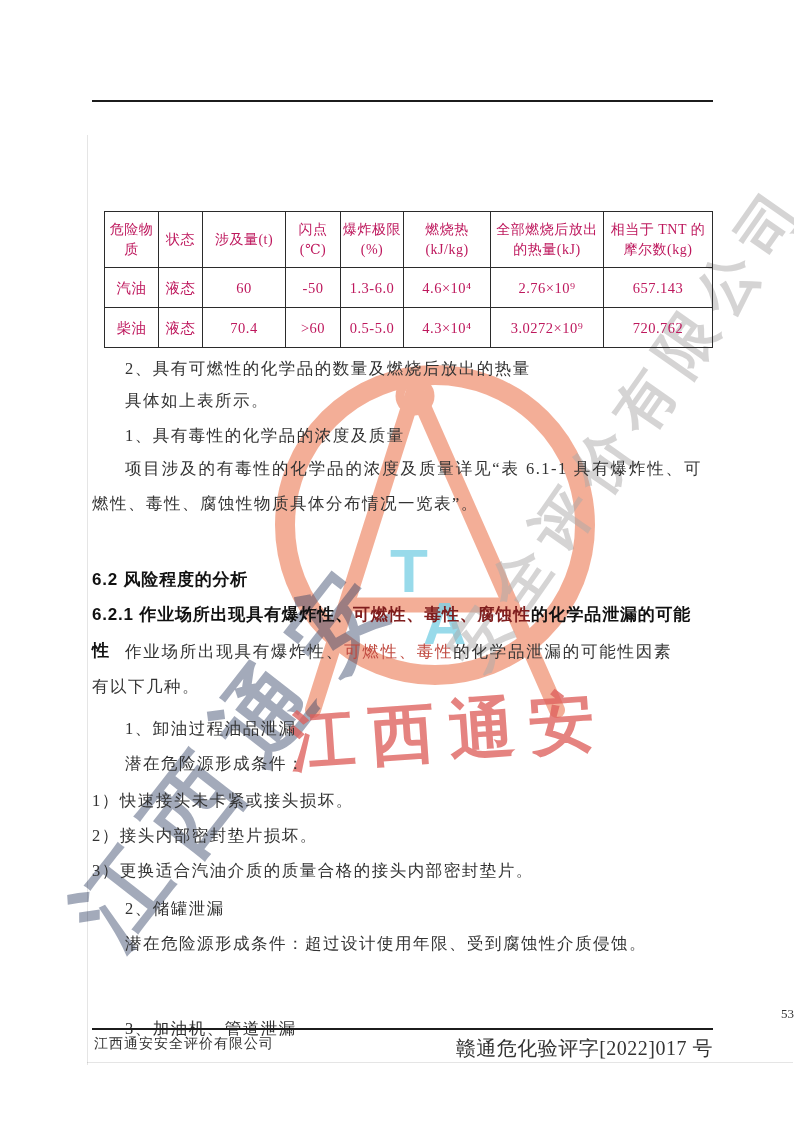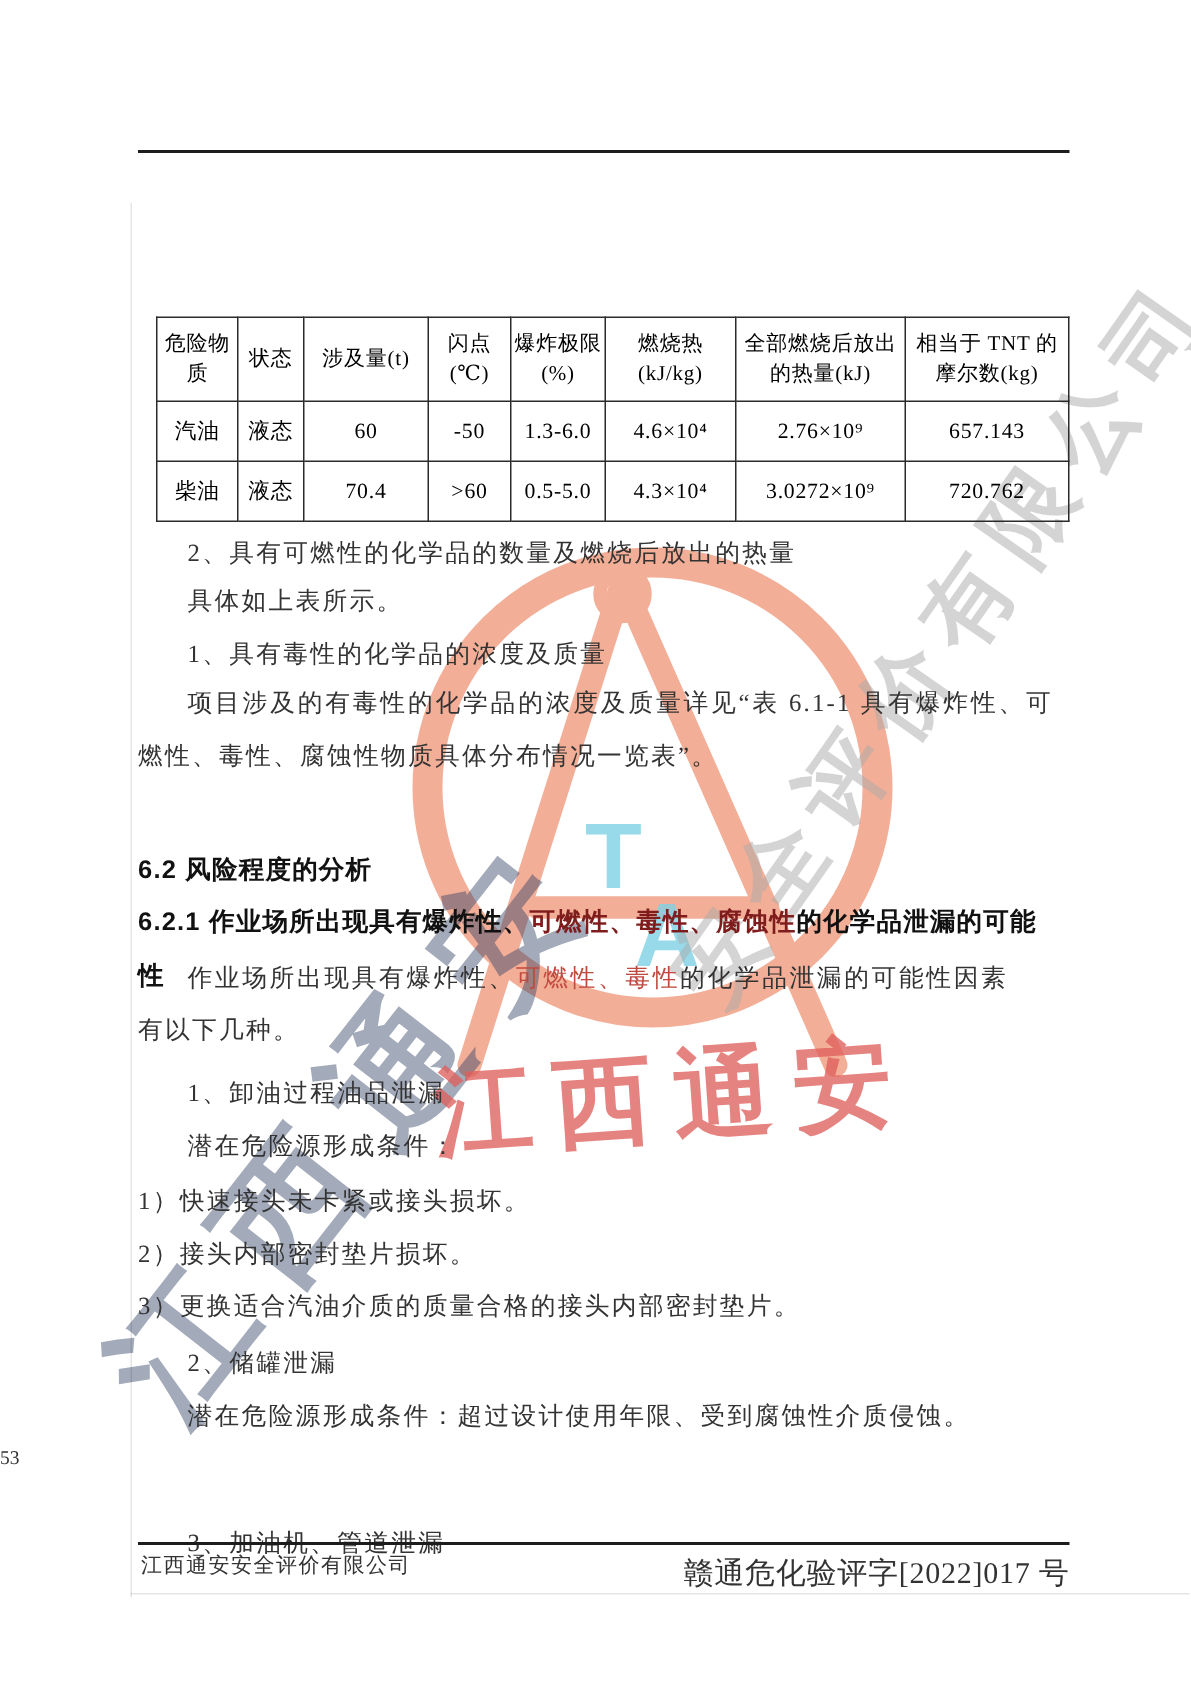--- a/index.html
+++ b/index.html
@@ -62,31 +62,31 @@
     font-family:"Liberation Sans","DejaVu Sans",sans-serif;font-weight:bold;
     font-size:17px;letter-spacing:0.8px;color:#111;line-height:36px;margin-top:37px;
   }
   .h62{top:525px;}
   .h621{top:560px;width:600px;}
   .red-seg{color:#7f1d1d;}
   .red-seg-light{color:#c04a40;}
   
   .tbl{
     position:absolute;top:211px;left:104px;border-collapse:collapse;
-    font-size:14px;color:#000000;table-layout:fixed;
+    font-size:14px;color:#be185d;table-layout:fixed;
   }
   .tbl td,.tbl th{
     border:1px solid #2b2b2b;text-align:center;vertical-align:middle;
     padding:1px 2px;font-weight:normal;letter-spacing:0.5px;line-height:20px;
     overflow:hidden;
   }
   .tbl .hrow{height:56px;}
   .tbl .drow{height:40px;font-size:14.5px;}
   
-  .pg-num{position:absolute;top:964px;left:0;width:794px;text-align:left;font-size:13px;color:#333;}
+  .pg-num{position:absolute;top:1006px;left:0;width:794px;text-align:right;font-size:13px;color:#333;}
   .ftr-rule{position:absolute;top:1028px;left:92px;width:621px;height:1.5px;background:#1c1c1c;}
   .ftr-left{position:absolute;top:1035px;left:94px;font-size:14px;letter-spacing:1px;color:#333;}
   .ftr-right{position:absolute;top:1035px;right:81px;font-size:20px;letter-spacing:0.5px;color:#333;}
 </style>
 </head>
 <body>
 
 <div class="page">
 
   <div class="wm-layer">

